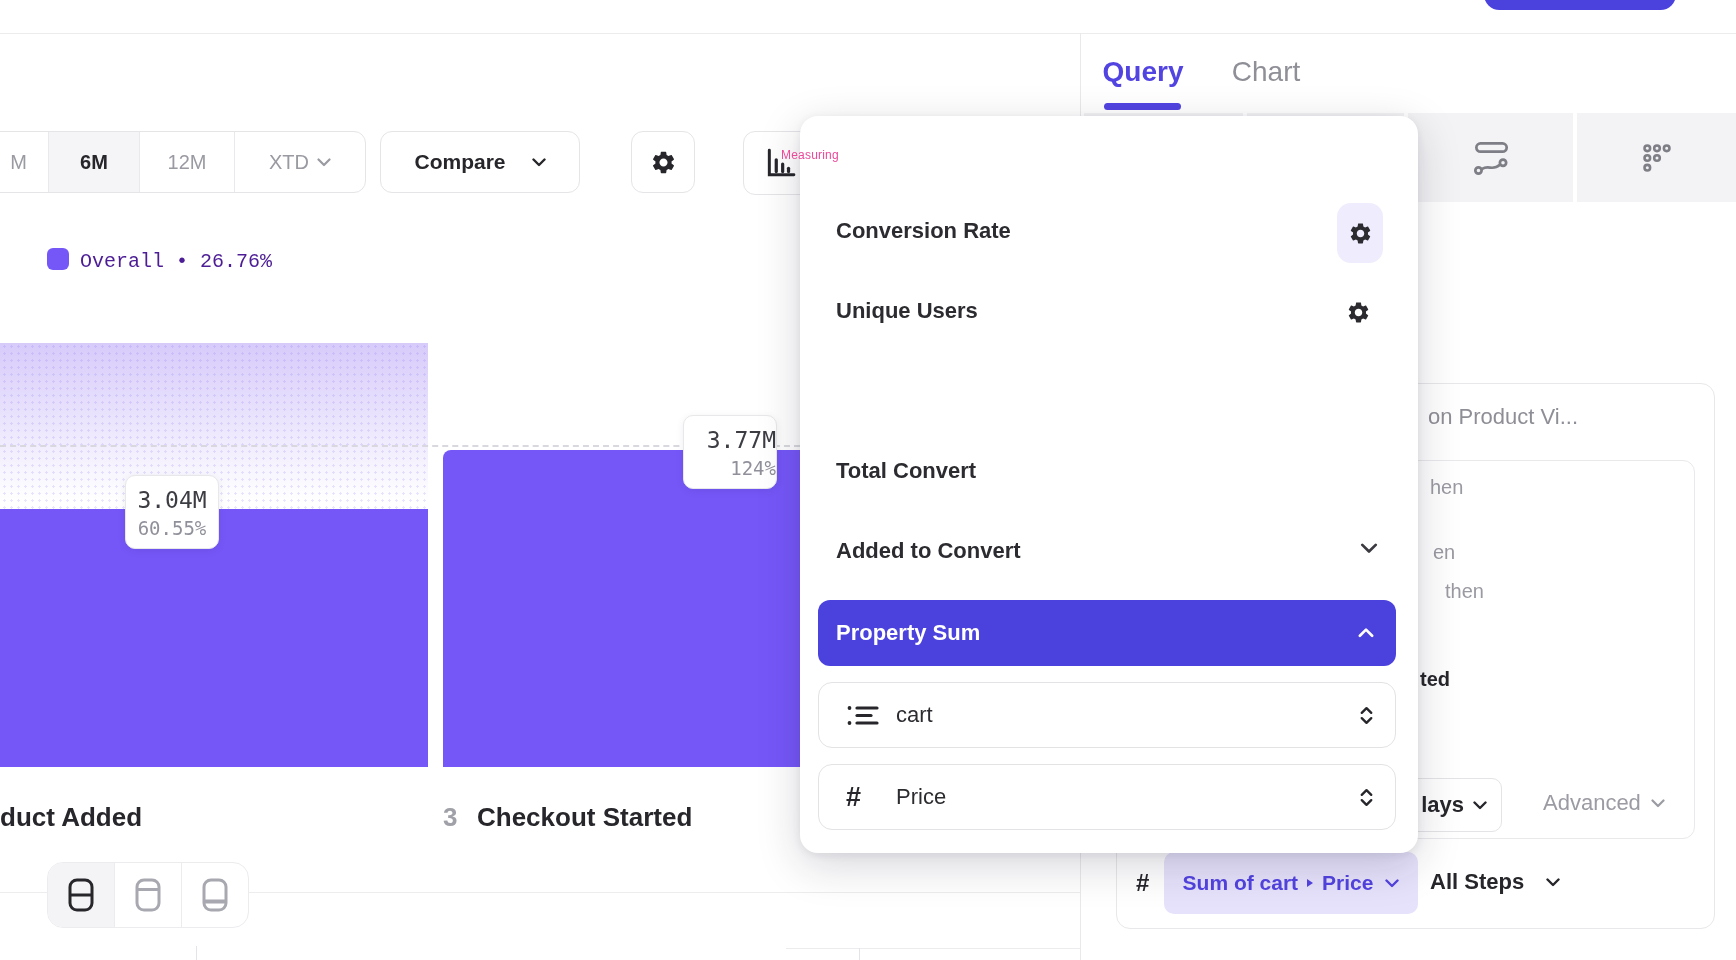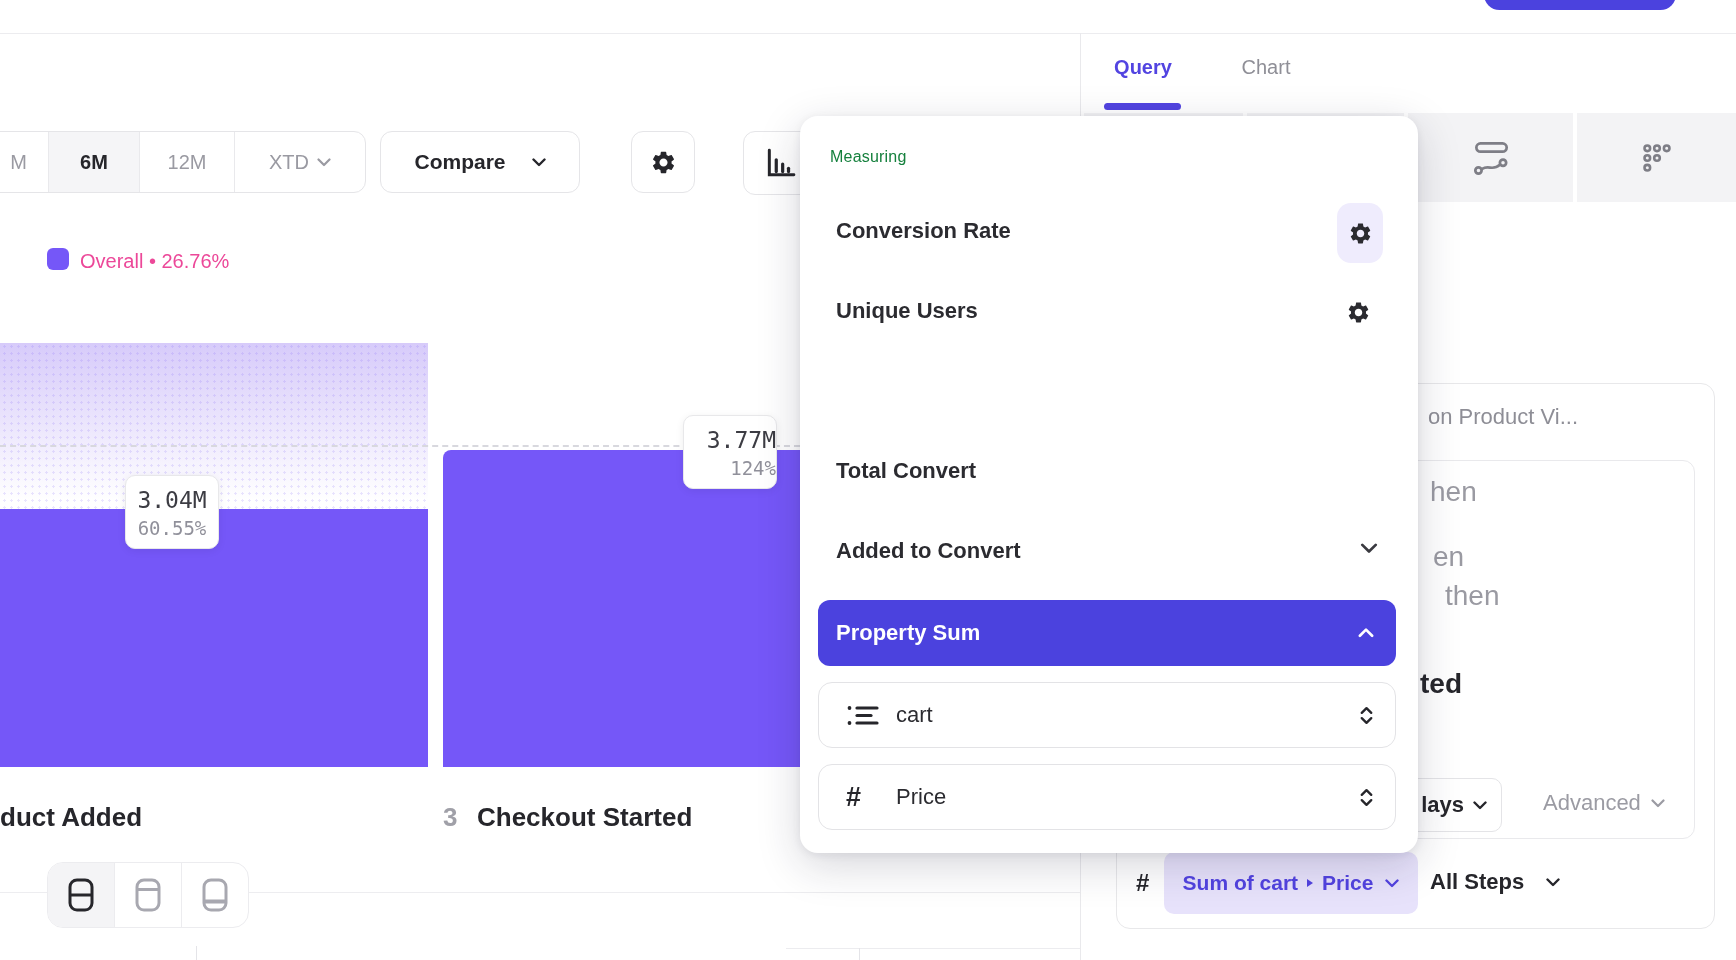--- a/index.html
+++ b/index.html
@@ -20,21 +20,21 @@
   .seg .cell:first-child{border-left:none;}
   .seg .cell.active{background:#f5f5f7;color:#26262b;font-weight:700;}
   .btn{border:1px solid #e5e5e8;border-radius:12px;background:#fff;display:flex;align-items:center;
        justify-content:center;gap:26px;}
   .compare{left:380px;top:131px;width:198px;height:60px;font-size:21px;font-weight:700;color:#26262b;}
   .gear-btn{left:631px;top:131px;width:62px;height:60px;color:#26262b;}
   .hist-btn{left:743px;top:131px;width:72px;height:62px;color:#26262b;}
 
   
   .swatch{left:47px;top:248px;width:22px;height:22px;border-radius:6px;background:#7557F8;}
-  .legend-label{left:80px;top:250px;font-size:20px;color:#ec4899;}
+  .legend-label{left:80px;top:250px;font-size:20px;color:#4c1d95;font-family:Liberation Mono, monospace;}
 
   
   .ghost{left:-20px;top:343px;width:448px;height:166px;
      background-image:radial-gradient(rgba(122,92,246,0.16) 1.2px,transparent 1.3px),
         linear-gradient(180deg,#d7cbfa 0%,rgba(255,255,255,0) 95%);
      background-size:7px 7px,100% 100%;}
   .dashline{left:0;top:445px;width:800px;height:0;border-top:2px dashed #d8d8de;z-index:2;}
   .bar{background:#7557F8;}
   .bar1{left:-20px;top:509px;width:448px;height:258px;}
   .bar2{left:443px;top:450px;width:428px;height:317px;border-radius:8px 8px 0 0;}
@@ -52,44 +52,44 @@
   .toggles{left:47px;top:862px;width:200px;height:64px;background:#fff;border:1px solid #ececef;
      border-radius:16px;display:flex;overflow:hidden;}
   .toggles .t{flex:1;display:flex;align-items:center;justify-content:center;border-left:1px solid #ececef;color:#a8a8b0;}
   .toggles .t:first-child{border-left:none;}
   .toggles .t.active{background:#f4f4f6;color:#26262b;}
 
   .tick{background:#e4e4e8;}
 
   
   .vdiv{left:1080px;top:33px;width:1px;height:927px;background:#e9e9ec;}
-  .tab{top:56px;width:96px;text-align:center;font-size:20px;font-weight:700;}
+  .tab{top:56px;width:96px;text-align:center;font-size:28px;font-weight:700;}
   .tab.query{left:1095px;color:#5244E1;}
   .tab.chart{left:1218px;color:#8f8f97;font-weight:500;}
   .tab-underline{left:1104px;top:103px;width:77px;height:7px;border-radius:4px;background:#5244E1;}
   .tile{top:113px;height:89px;background:#f3f3f5;display:flex;align-items:center;justify-content:center;color:#7e7e86;}
 
   .card{left:1116px;top:383px;width:597px;height:544px;border:1px solid #e8e8ea;border-radius:14px;background:#fff;}
   .card-head{left:1428px;top:404px;font-size:22px;color:#8e8e96;white-space:nowrap;}
   .inner-card{left:1130px;top:460px;width:563px;height:377px;border:1px solid #e9e9ec;border-radius:12px;background:#fff;}
-  .frag{font-size:28px;color:#9a9aa2;white-space:nowrap;}
+  .frag{font-size:20px;color:#9a9aa2;white-space:nowrap;}
   .frag.dark{color:#26262b;font-weight:700;}
   .win-btn{left:1390px;top:778px;width:112px;height:54px;border:1px solid #e4e4e7;border-radius:10px;background:#fff;
      display:flex;align-items:center;justify-content:flex-end;gap:9px;padding-right:14px;box-sizing:border-box;
      font-size:22px;font-weight:700;color:#26262b;}
   .advanced{left:1543px;top:790px;display:flex;align-items:center;gap:10px;font-size:22px;color:#9b9ba3;}
   .hash-lead{left:1136px;top:869px;font-size:24px;font-weight:700;color:#26262b;}
   .chip{left:1164px;top:852px;width:254px;height:62px;background:#e7e2fb;border-radius:10px;display:flex;
      align-items:center;justify-content:center;gap:8px;color:#5243E0;font-size:21px;font-weight:700;}
   .allsteps{left:1430px;top:869px;display:flex;align-items:center;gap:22px;font-size:22px;font-weight:700;color:#26262b;}
 
   
   .panel{left:800px;top:116px;width:618px;height:737px;background:#fff;border-radius:18px;z-index:20;
      box-shadow:0 12px 44px rgba(25,25,55,.18),0 2px 8px rgba(25,25,55,.08);}
-  .panel-title{left:830px;top:148px;font-size:16px;color:#15803d;letter-spacing:.2px;}
+  .panel-title{left:781px;top:148px;font-size:12px;color:#ec4899;letter-spacing:.2px;}
   .mitem{left:836px;width:430px;height:30px;font-size:22px;font-weight:700;color:#2b2b30;white-space:nowrap;}
   .gear-chip{left:1337px;top:203px;width:46px;height:60px;border-radius:14px;background:#efecfd;display:flex;
      align-items:center;justify-content:center;color:#2b2b30;}
   .gear-plain{left:1346px;top:300px;color:#2b2b30;}
   .item-chev{left:1360px;top:543px;color:#3a3a40;}
   .pill{left:818px;top:600px;width:578px;height:66px;border-radius:12px;background:#4B42DE;display:flex;
      align-items:center;color:#fff;font-size:22px;font-weight:700;padding:0 22px 0 18px;box-sizing:border-box;}
   .pill .grow{flex:1;}
   .field{left:818px;width:578px;height:66px;border:1px solid #e3e3e6;border-radius:14px;background:#fff;
      display:flex;align-items:center;padding:0 22px 0 27px;box-sizing:border-box;font-size:22px;color:#2b2b30;}

